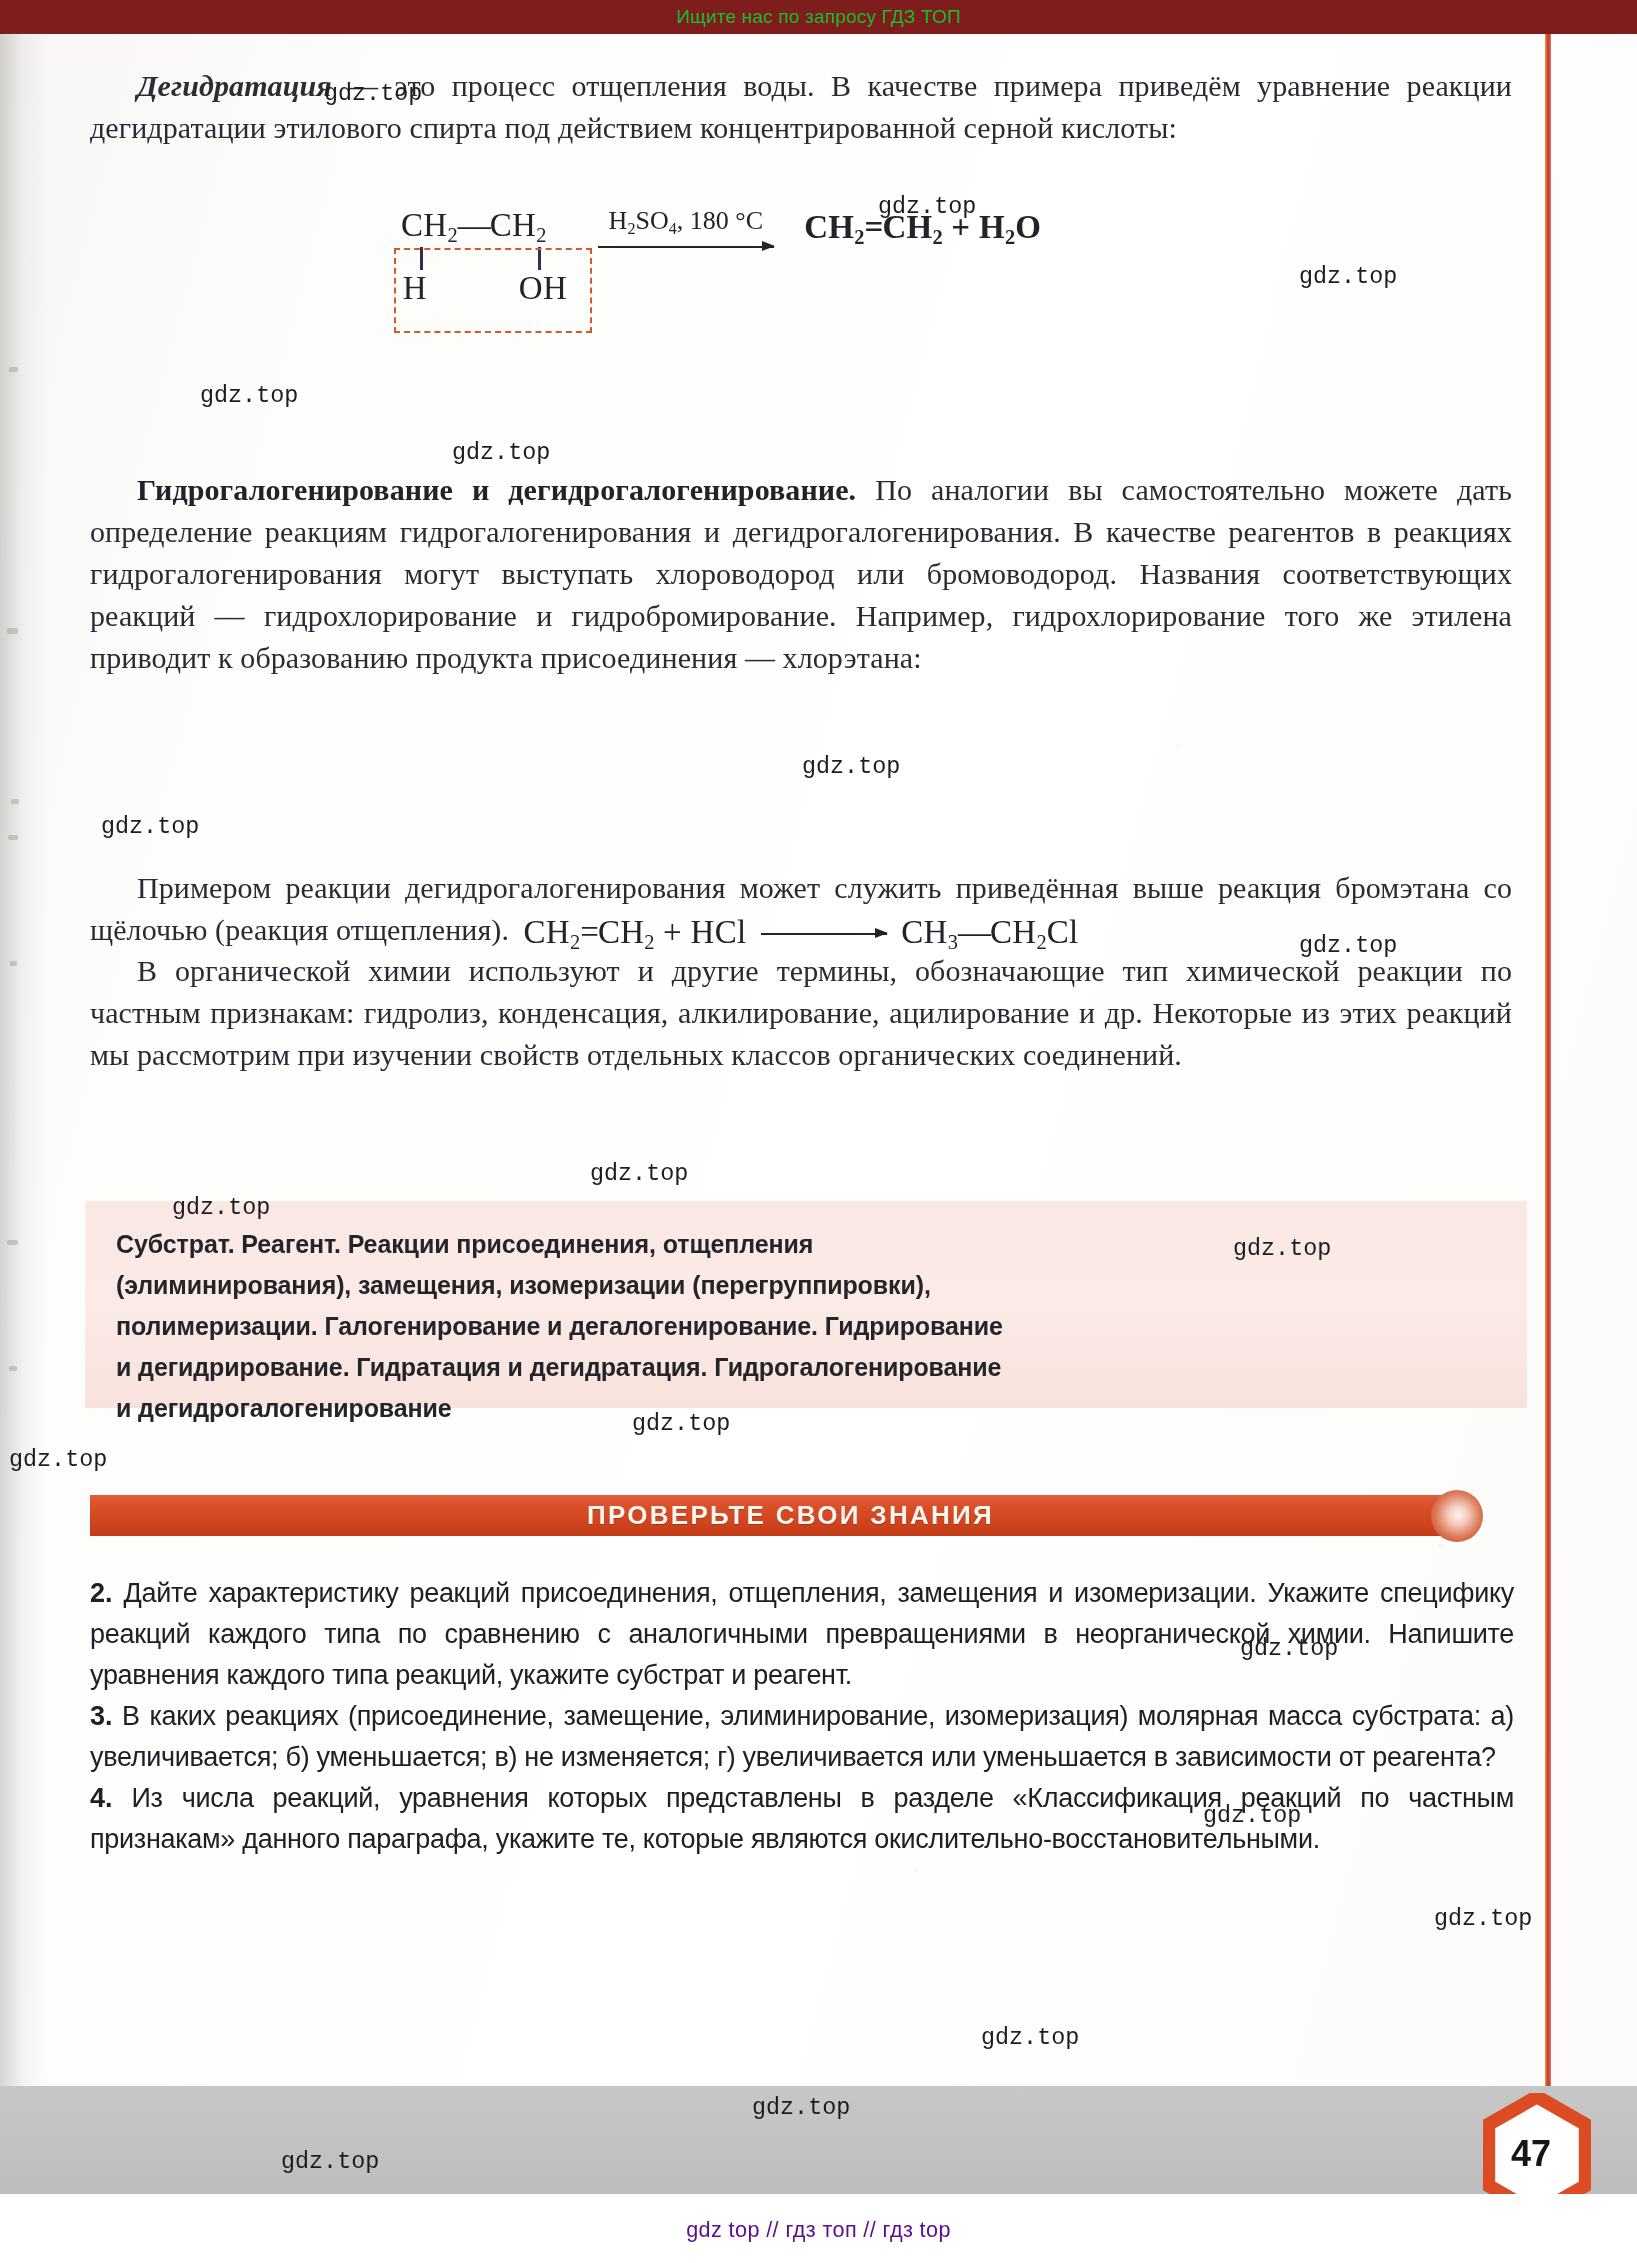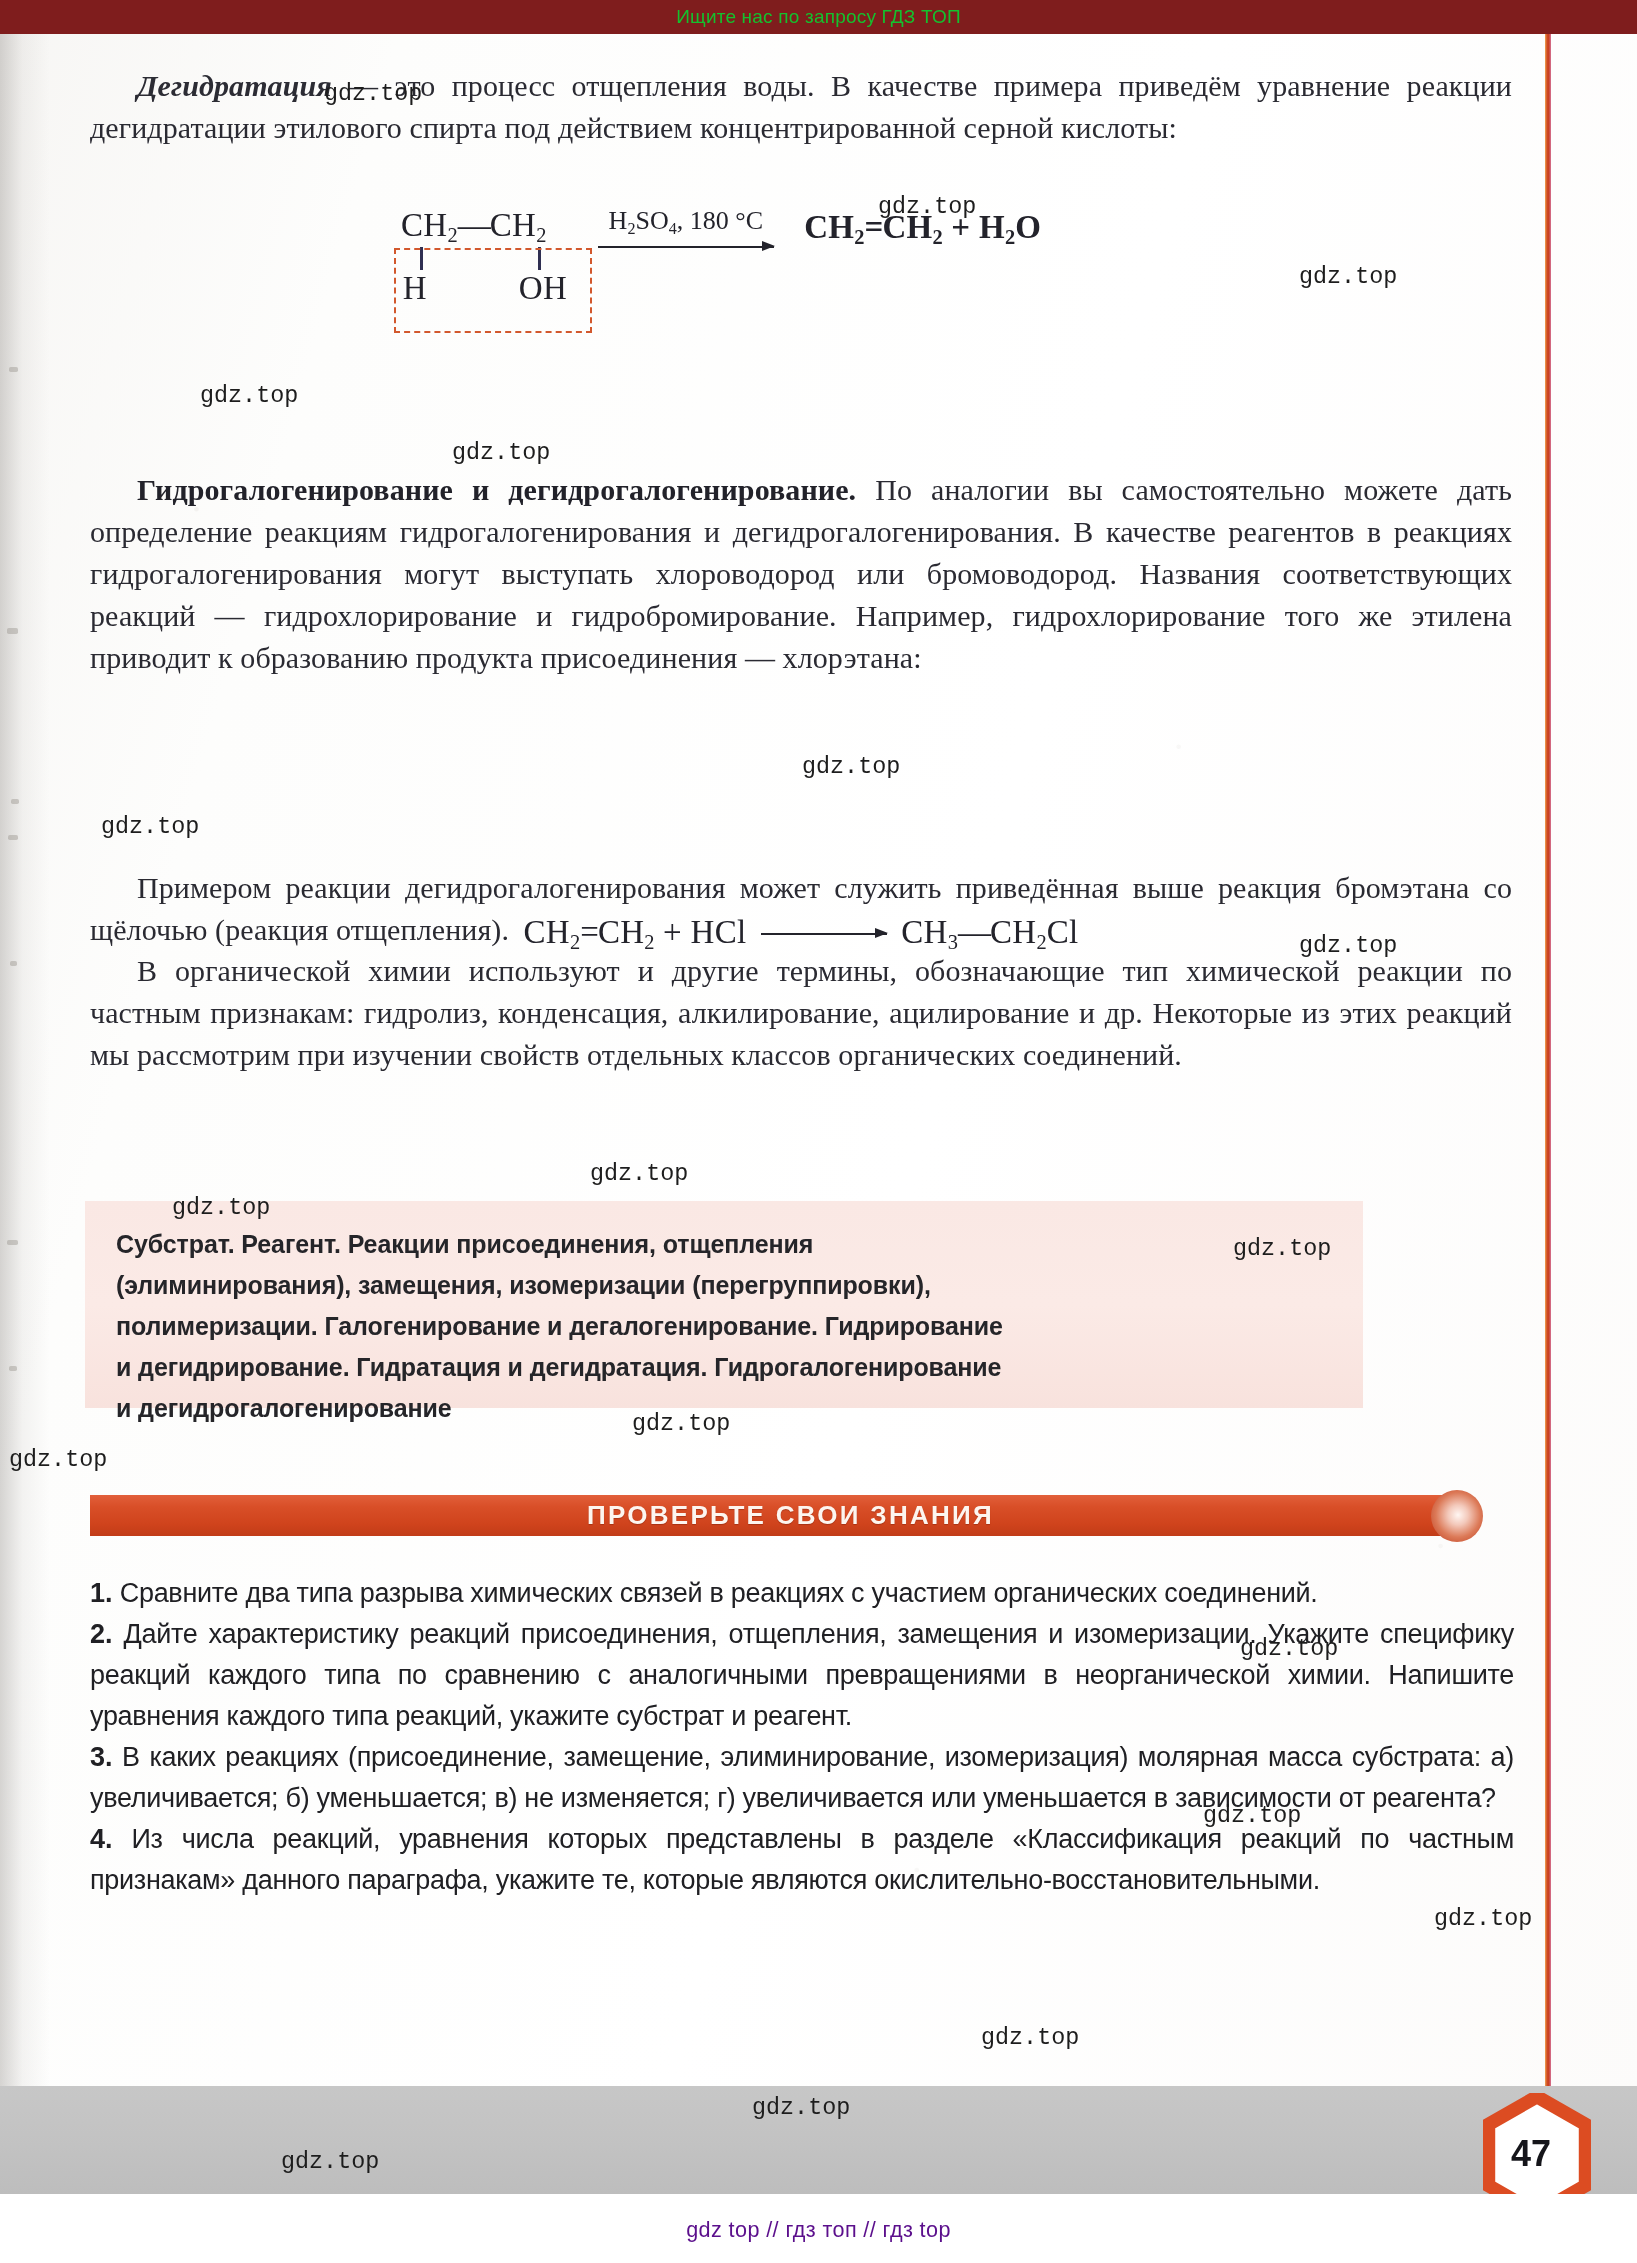--- a/index.html
+++ b/index.html
@@ -216,21 +216,21 @@
     position: absolute;
     border: 2.3px dashed #d2582d;
     pointer-events: none;
   }
 
   
   .summary-box {
     position: absolute;
     left: 85px;
     top: 1167px;
-    width: 1278px;
+    width: 1442px;
     height: 207px;
     background: linear-gradient(to bottom,#fae8e4 0%,#fbeae6 50%,#f8e2dd 100%);
     box-sizing: border-box;
     padding: 23.4px 31px 18px 31px;
   }
   .summary-box p {
     margin: 0;
     font-family: "Liberation Sans", "DejaVu Sans", sans-serif;
     font-weight: 700;
     font-size: 25px;
@@ -426,21 +426,20 @@
   </div>
 
   <div class="banner-wrap">
     <div class="banner">
       <span>ПРОВЕРЬТЕ СВОИ ЗНАНИЯ</span>
     </div>
     <div class="banner-ball"></div>
   </div>
 
   <div class="questions">
-    <p><span class="qnum">1.</span><span> Сравните два типа разрыва химических связей в реакциях с участием органических соединений.</span></p>
     <p><span class="qnum">2.</span><span> Дайте характеристику реакций присоединения, отщепления, замещения и изомеризации. Укажите специфику реакций каждого типа по сравнению с аналогичными превращениями в неорганической химии. Напишите уравнения каждого типа реакций, укажите субстрат и реагент.</span></p>
     <p><span class="qnum">3.</span><span> В каких реакциях (присоединение, замещение, элиминирование, изомеризация) молярная масса субстрата: а) увеличивается; б) уменьшается; в) не изменяется; г) увеличивается или уменьшается в зависимости от реагента?</span></p>
     <p><span class="qnum">4.</span><span> Из числа реакций, уравнения которых представлены в разделе «Классификация реакций по частным признакам» данного параграфа, укажите те, которые являются окислительно-восстановительными.</span></p>
   </div>
 
   <div class="scan-bottom"></div>
 
   <div class="pagenum">
     <svg width="108" height="124" viewBox="0 0 120 138">
       <polygon points="60,4 114,35 114,103 60,134 6,103 6,35" fill="#ffffff" stroke="#dc4c22" stroke-width="15"></polygon>

